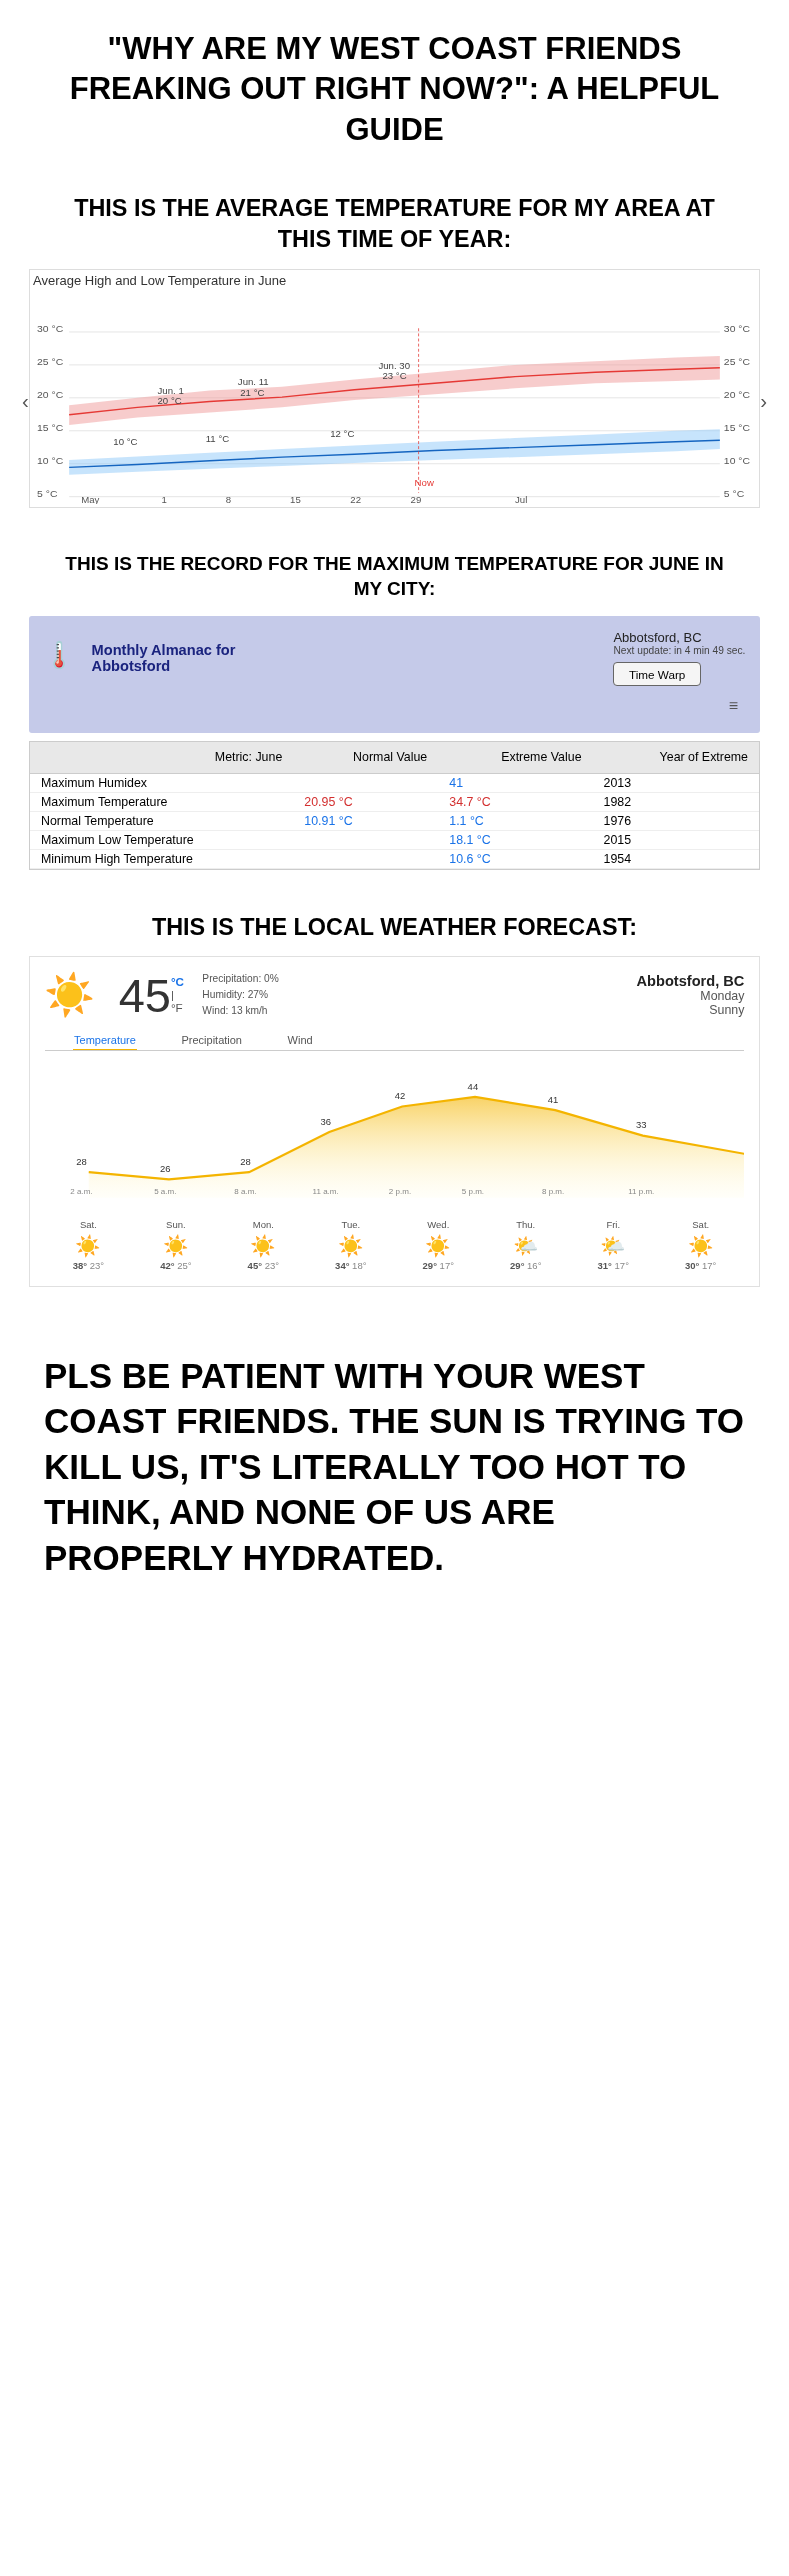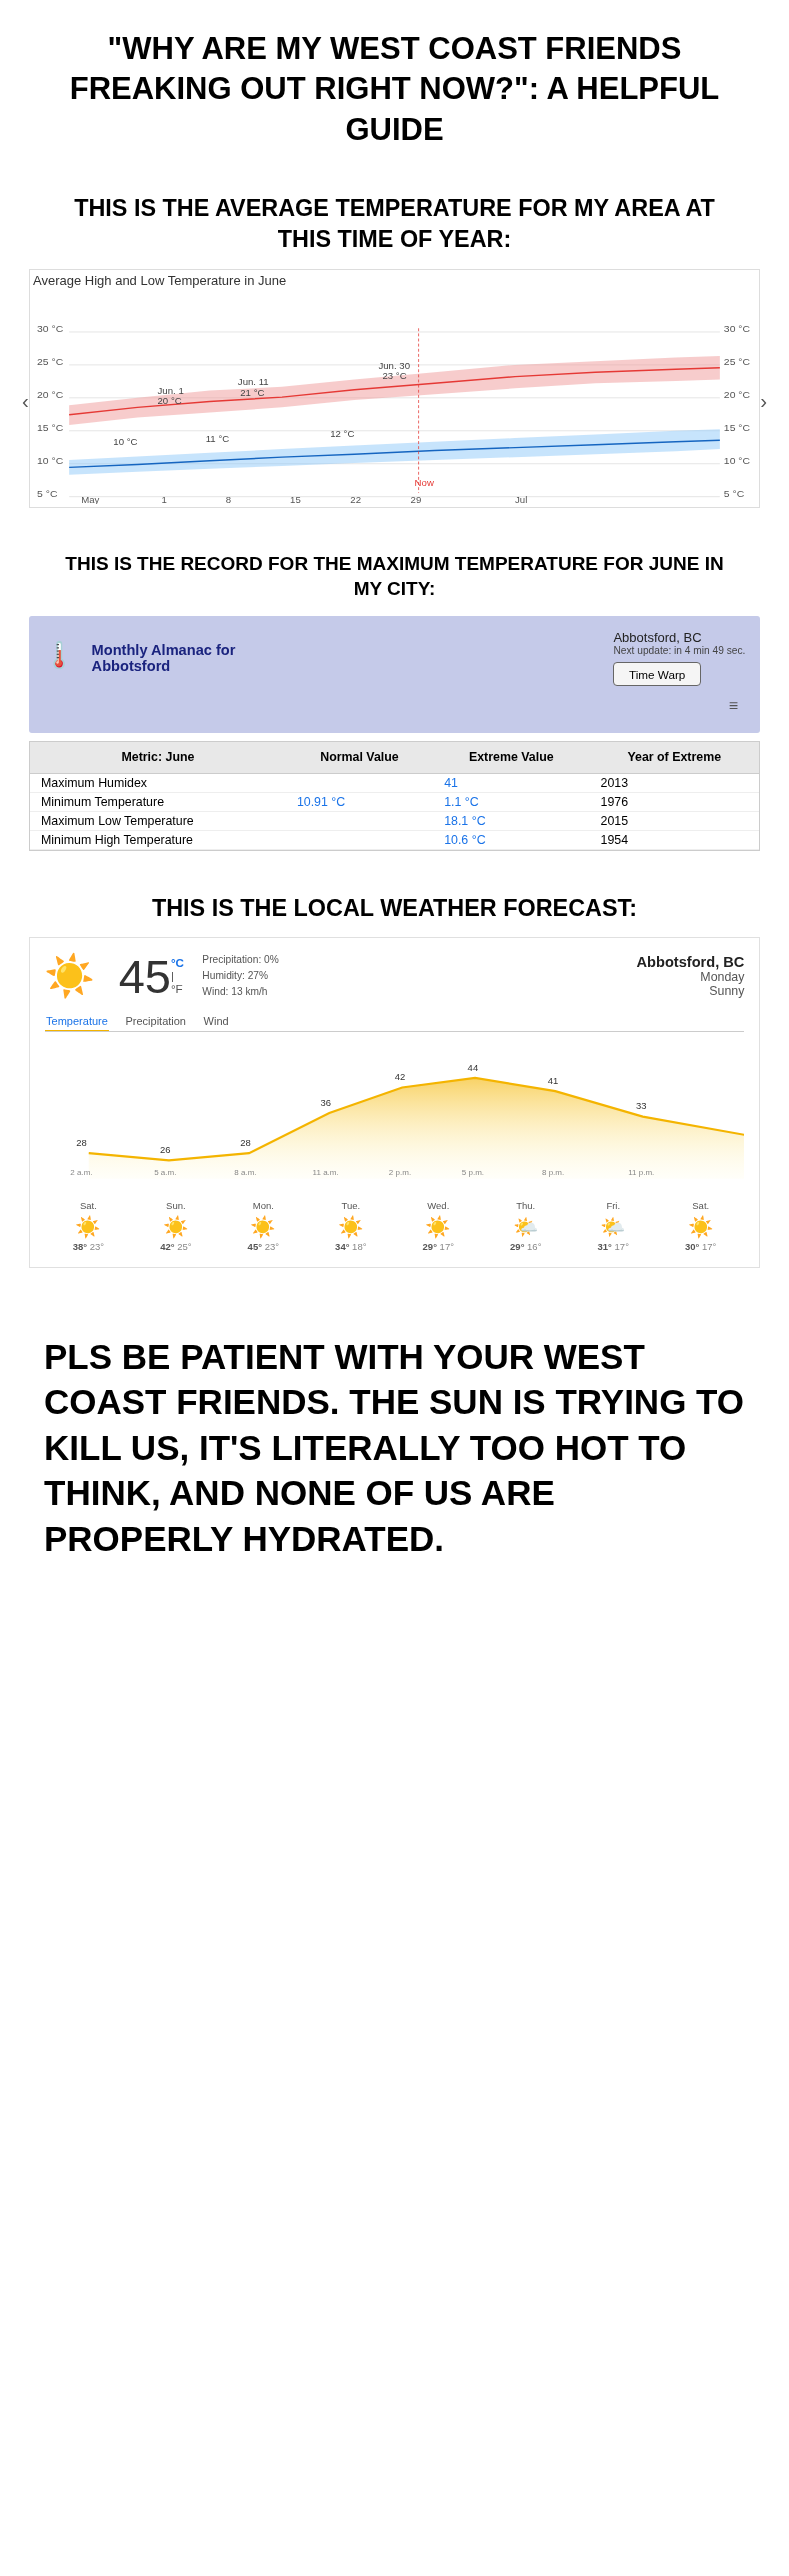--- a/index.html
+++ b/index.html
@@ -142,22 +142,22 @@
     .almanac-table {
       width: 100%;
       border-collapse: collapse;
       font-size: 12.4px;
     }
     .almanac-table thead tr {
       background: #e8e8e8;
     }
     .almanac-table th {
       padding: 8.8px 11px;
-      text-align: center;
-      font-weight: bold;
+      text-align: right;
+      font-weight: normal;
       border-bottom: 0.7px solid #ccc;
     }
     .almanac-table td {
       padding: 2px 11px;
       border-bottom: 0.7px solid #eee;
     }
     .almanac-table .val-blue {
       color: #1a73e8;
     }
     .almanac-table .val-red {
@@ -221,20 +221,21 @@
       display: flex;
       gap: 14.6px;
       border-bottom: 0.7px solid #ccc;
       margin-bottom: 7.3px;
     }
     .weather-tab {
       padding: 3.7px 1.5px;
       font-size: 11px;
       cursor: pointer;
       color: #555;
+      margin-left: 28px;
     }
     .weather-tab.active {
       color: #1a73e8;
       border-bottom: 1.5px solid #f4b400;
     }
     .weather-chart-area {
       position: relative;
       height: 146px;
       margin: 7.3px 0;
     }
@@ -371,21 +372,27 @@
       </tr>
     </thead>
     <tbody>
       <tr>
         <td>Maximum Humidex</td>
         <td></td>
         <td class="val-blue">41</td>
         <td>2013</td>
       </tr>
       <tr>
-        <td>Minimum Temperature</td>
+        <td>Maximum Temperature</td>
+        <td class="val-red">20.95 °C</td>
+        <td class="val-red">34.7 °C</td>
+        <td>1982</td>
+      </tr>
+      <tr>
+        <td>Normal Temperature</td>
         <td class="val-blue">10.91 °C</td>
         <td class="val-blue">1.1 °C</td>
         <td>1976</td>
       </tr>
       <tr>
         <td>Maximum Low Temperature</td>
         <td></td>
         <td class="val-blue">18.1 °C</td>
         <td>2015</td>
       </tr>

